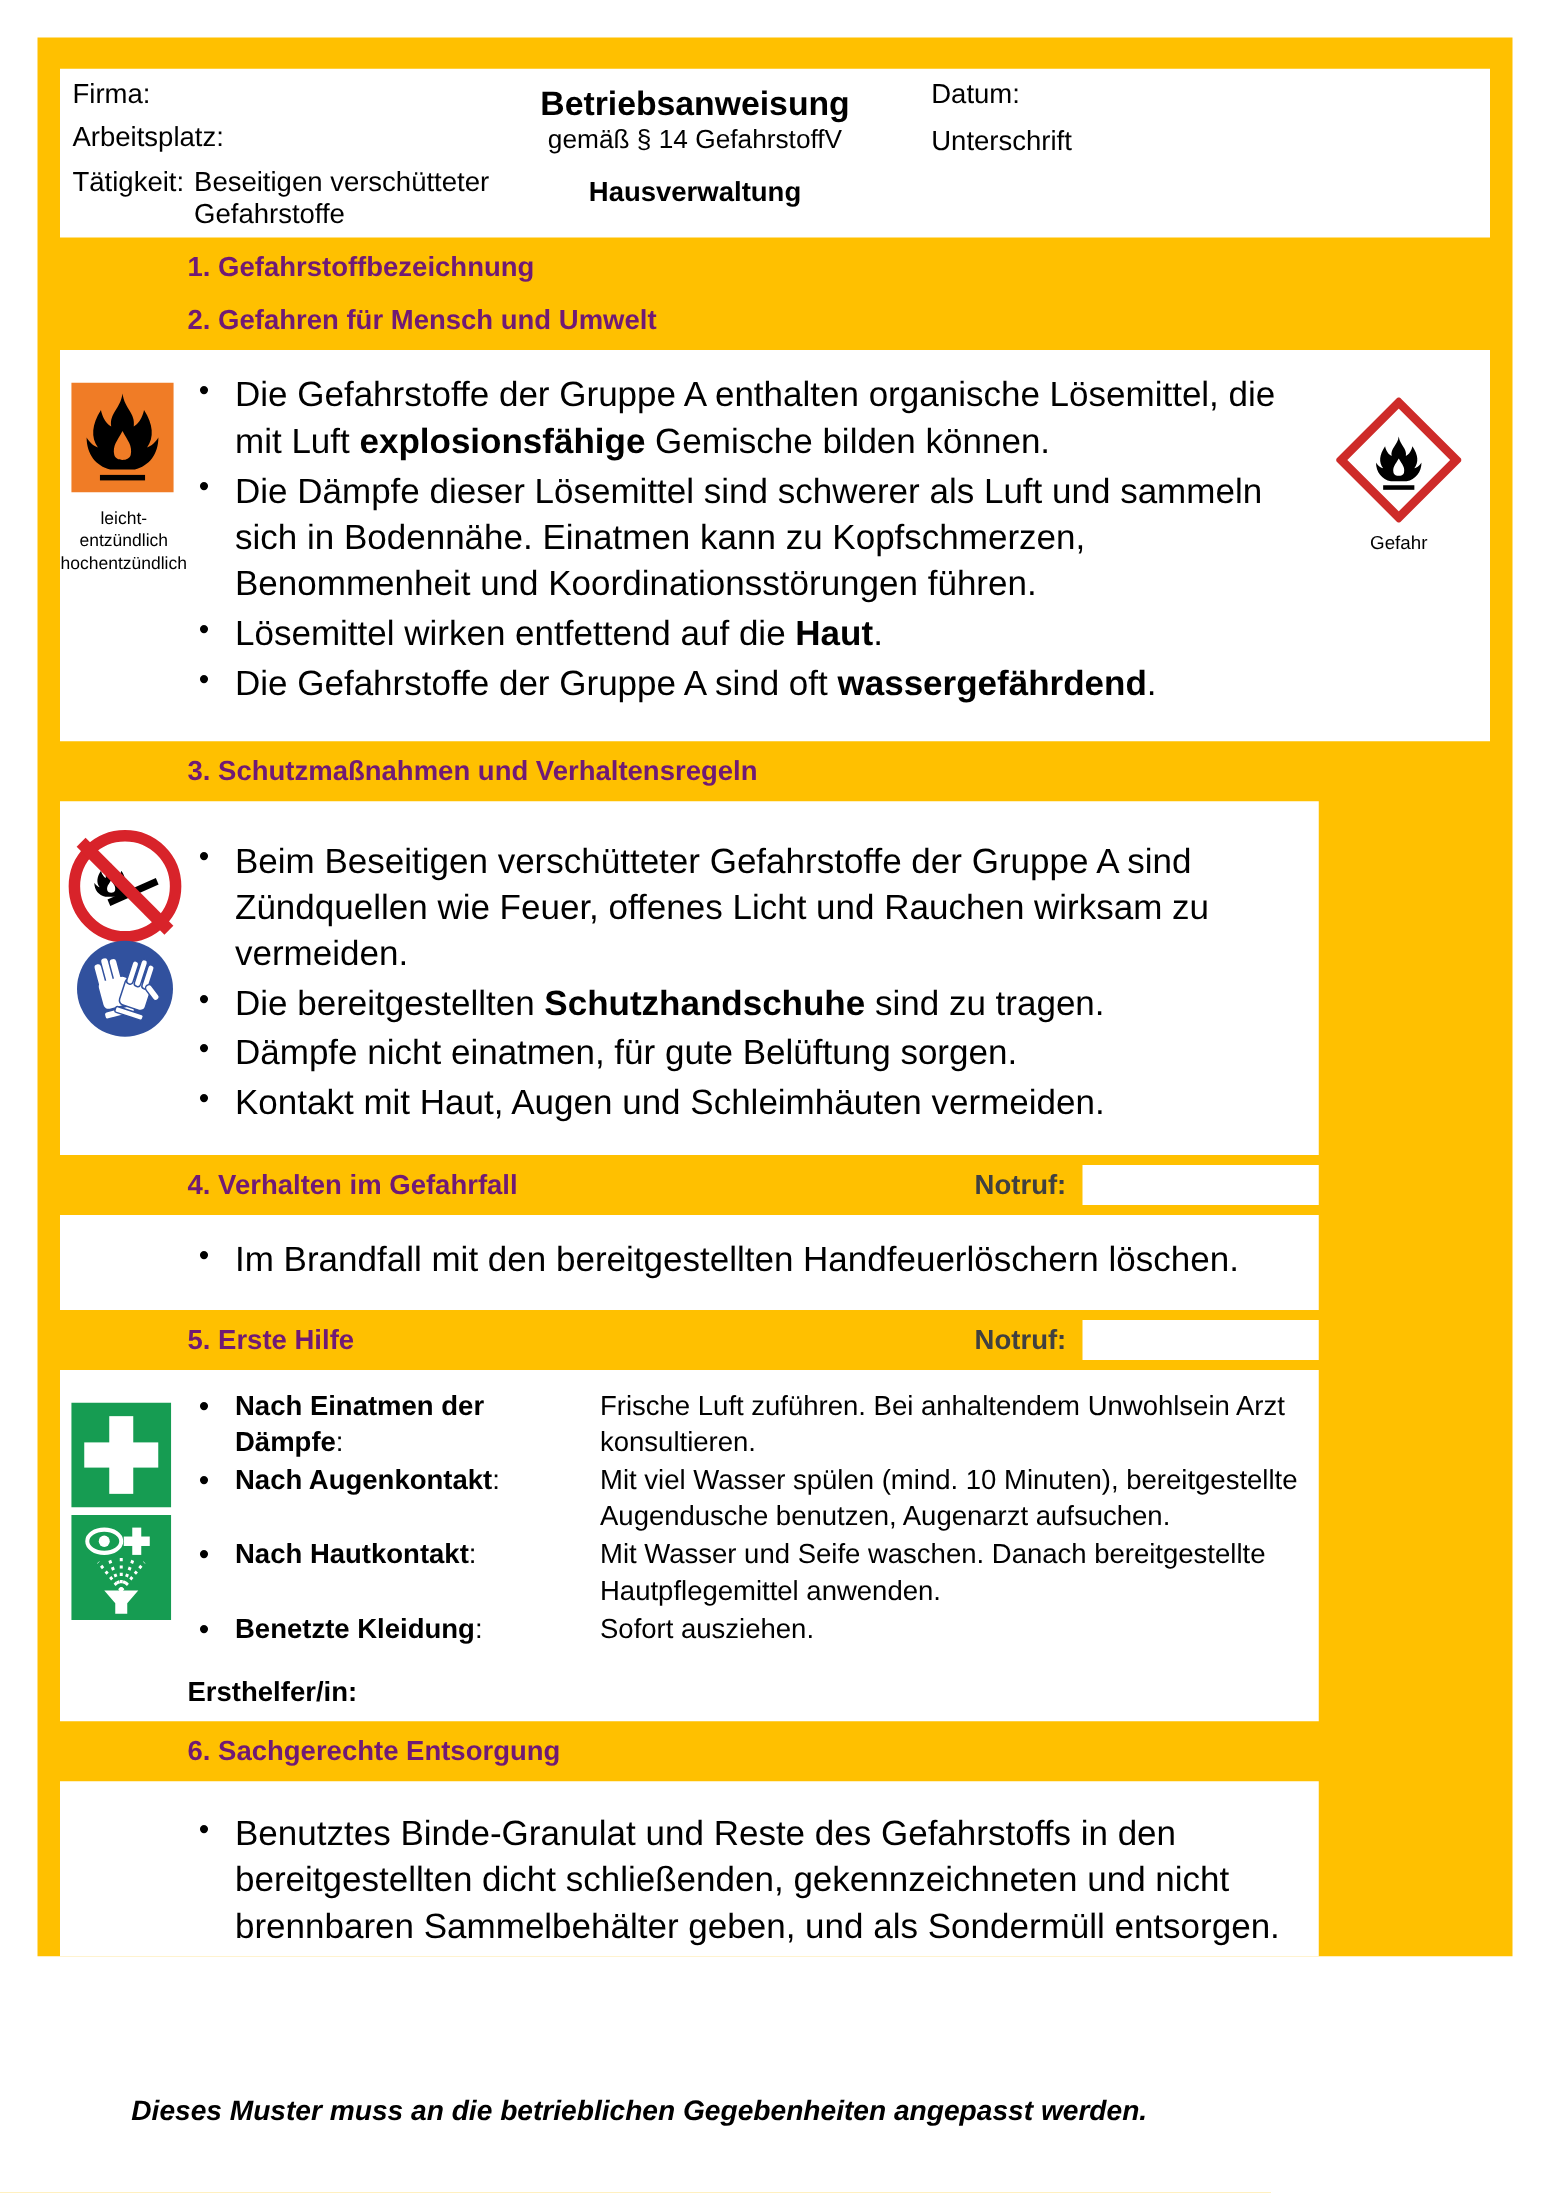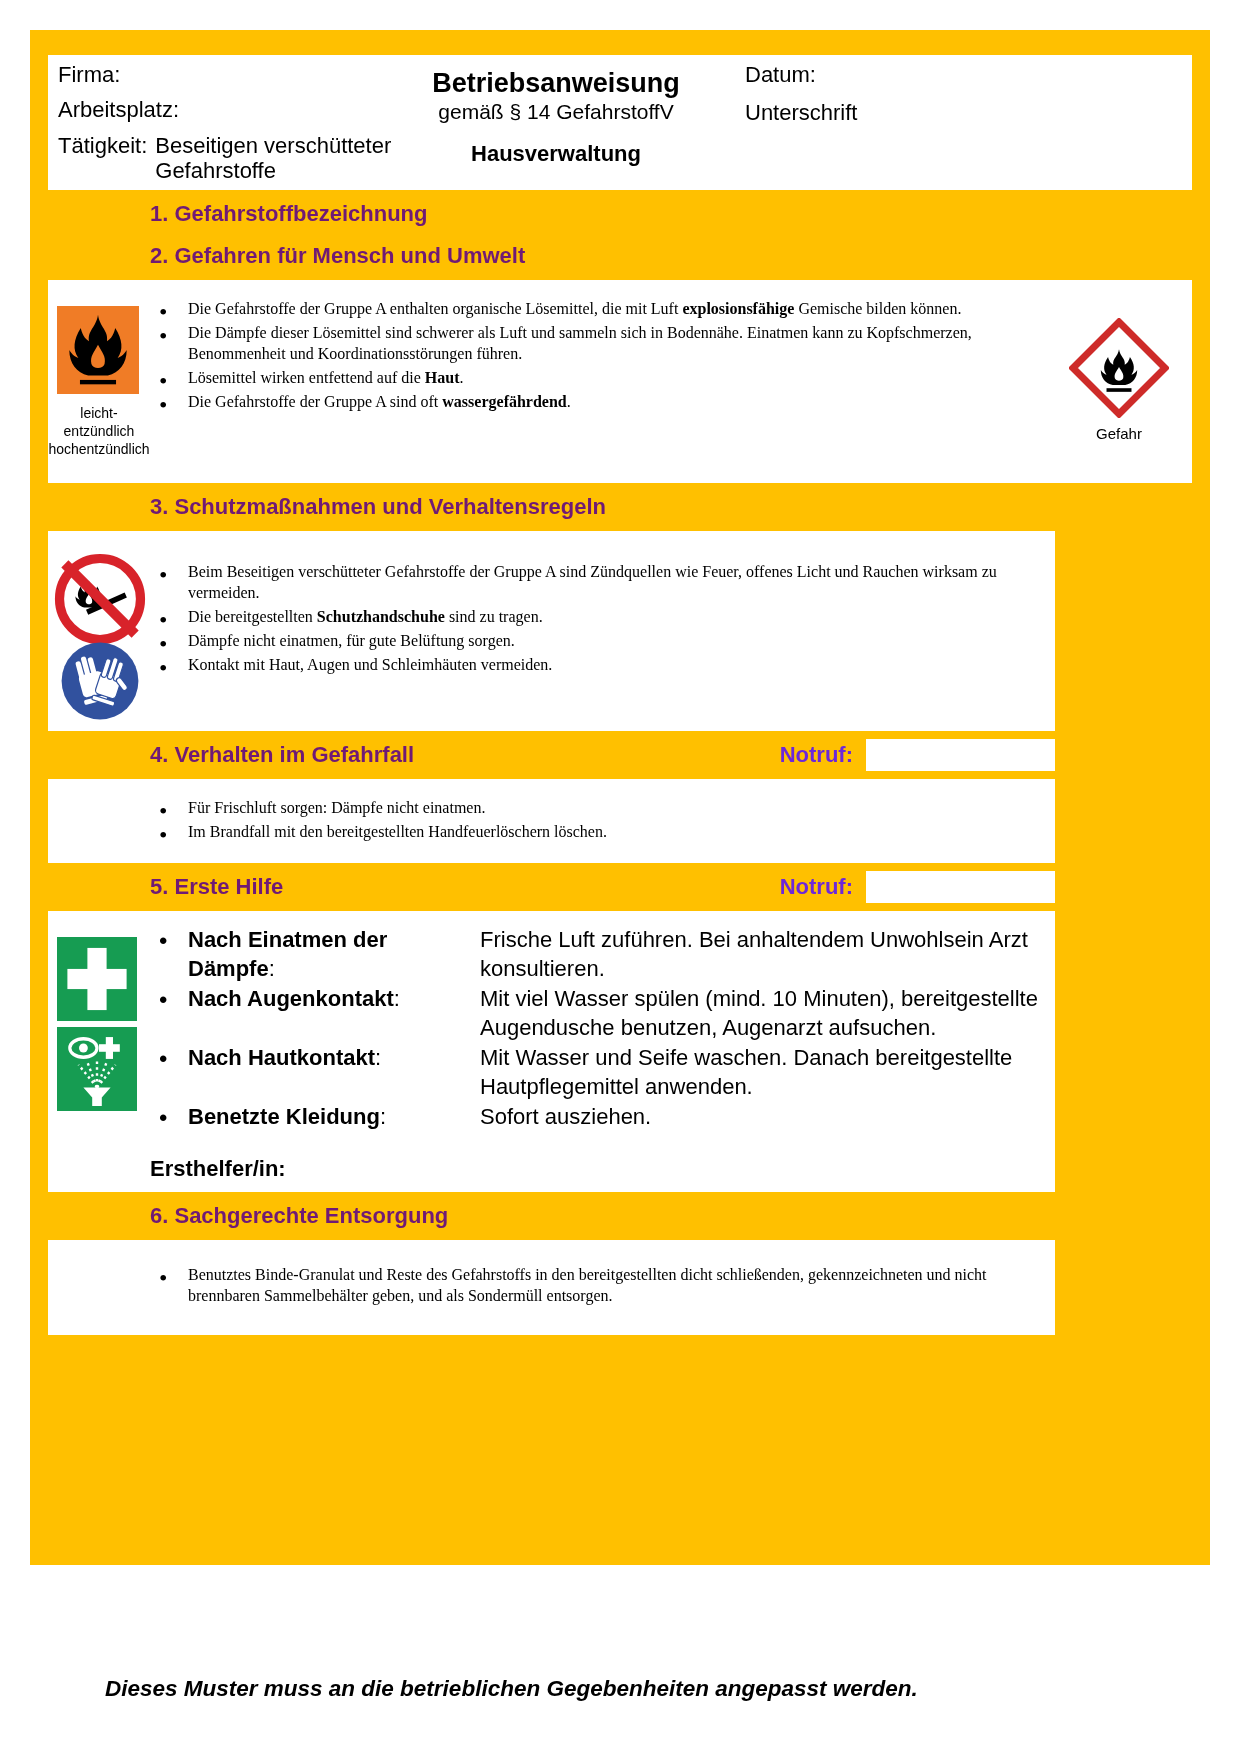--- a/index.html
+++ b/index.html
@@ -17,32 +17,32 @@
   .doc-center { position:absolute; left:283px; top:0; width:450px; text-align:center; }
   .doc-title { font-size:27px; font-weight:bold; margin-top:13px; }
   .doc-subtitle { font-size:21px; margin-top:1px; }
   .doc-dept { font-size:22px; font-weight:bold; margin-top:17px; }
   .hdr-right { position:absolute; left:697px; top:7px; font-size:22px; }
   .hdr-right .hdr-row { margin-bottom:13px; }
 
   
   .band { height:36px; margin:6px 0; display:flex; align-items:center; }
   .band-heading { color:#701a75; font-weight:bold; font-size:22px; margin-left:102px; white-space:nowrap; }
-  .notruf-label { color:#6d28d9; font-weight:bold; font-size:22px; margin-left:auto; }
+  .notruf-label { color:#404040; font-weight:bold; font-size:22px; margin-left:auto; }
   .notruf-box { width:189px; height:32px; background:#fff; margin-left:13px; margin-right:137px;
                 border:none; font-size:20px; padding:0 6px; }
 
   
   .card { background:#fff; }
   .card.narrow { width:1007px; }
 
   .card1 { padding:26px 20px 44px 102px; font-size:22px; line-height:1.3; }
   .group-title { font-weight:bold; }
 
-  ul.bullets { list-style:none; font-size:16px; line-height:1.32;font-family:Liberation Serif, serif; }
+  ul.bullets { list-style:none; font-size:28px; line-height:1.32; }
   li.b { position:relative; padding-left:38px; margin-bottom:3px; }
   li.b::before { content:"\2022"; position:absolute; left:9px; top:-1px; font-size:24px; }
   .bd { font-weight:bold; }
 
   .card2 { display:flex; padding:18px 0 24px 0; }
   .icon-col { width:102px; flex:none; position:relative; }
   .flam-wrap { margin:8px 0 6px 9px; width:82px; }
   .flam-caption { width:140px; margin-left:-19px; text-align:center; font-size:14px; line-height:1.3; }
   .bullets2 { flex:1; padding-right:4px; }
   .ghs-col { width:146px; flex:none; text-align:center; padding-top:20px; }
@@ -193,21 +193,20 @@
       </ul>
     </div>
 
     <div class="band">
       <div class="band-heading">4. Verhalten im Gefahrfall</div>
       <div class="notruf-label">Notruf:</div>
       <input class="notruf-box" type="text" value="" style="">
     </div>
     <div class="card narrow card4">
       <ul class="bullets">
-        <li class="b"><span>Für Frischluft sorgen: Dämpfe nicht einatmen.</span></li>
         <li class="b"><span>Im Brandfall mit den bereitgestellten Handfeuerlöschern löschen.</span></li>
       </ul>
     </div>
 
     <div class="band">
       <div class="band-heading">5. Erste Hilfe</div>
       <div class="notruf-label">Notruf:</div>
       <input class="notruf-box" type="text" value="" style="">
     </div>
     <div class="card narrow card5">

